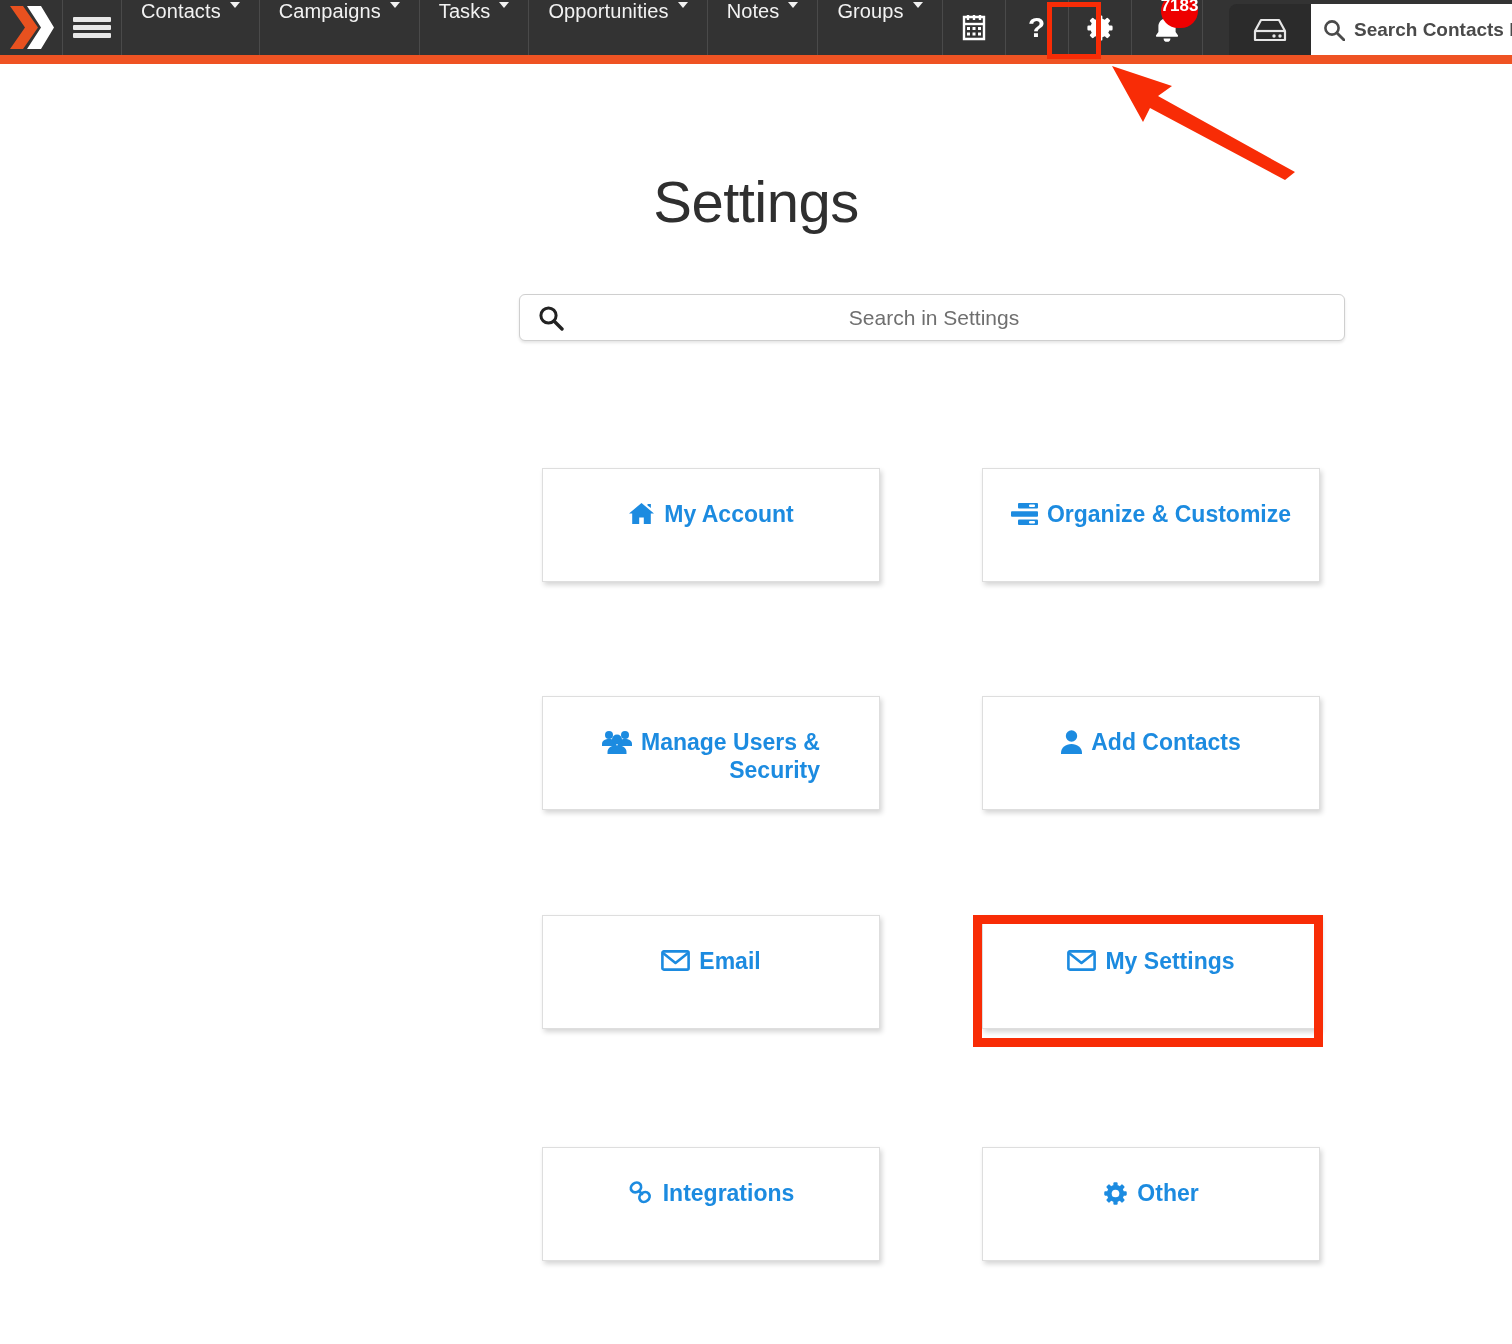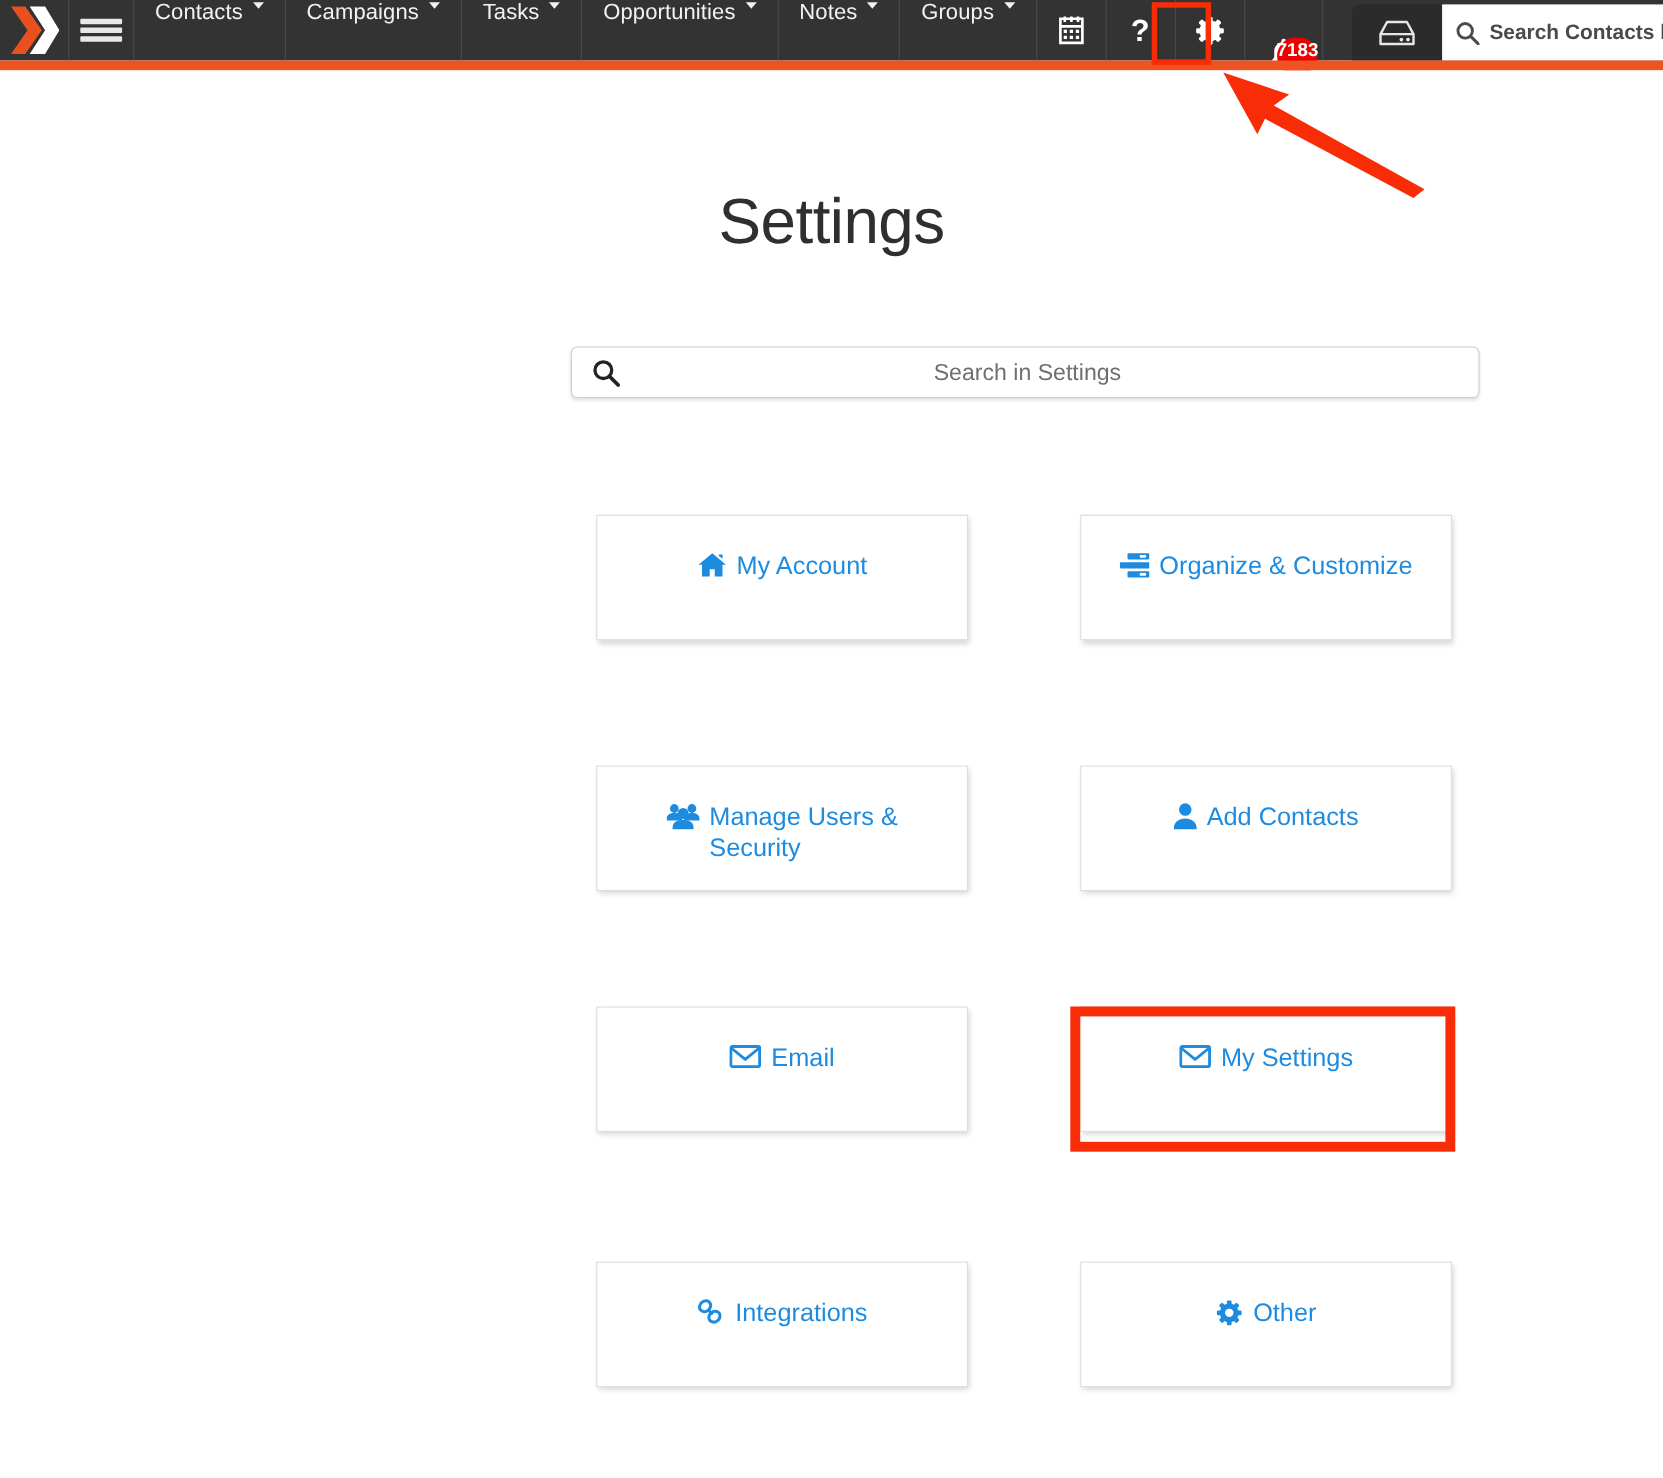--- a/index.html
+++ b/index.html
@@ -87,21 +87,21 @@
   .icon-cell {
     display: flex;
     align-items: center;
     justify-content: center;
     width: 62px;
     flex: 0 0 auto;
     cursor: pointer;
     position: relative;
     color: #ffffff;
   }
-  .icon-cell.wide { width: 70px; margin-top: 40px; }
+  .icon-cell.wide { width: 70px; }
   .help-q { font-size: 28px; font-weight: bold; color: #ffffff; line-height: 1; }
 
   .badge {
     position: absolute;
     left: 29px;
     top: -6px;
     min-width: 34px;
     height: 34px;
     border-radius: 17px;
     background: #ee0000;
@@ -162,21 +162,21 @@
     text-align: center;
     font-size: 58px;
     font-weight: 400;
     color: #2f2f2f;
     letter-spacing: -.5px;
   }
 
   #settings-search {
     position: absolute;
     left: 519px;
-    top: 251px;
+    top: 230px;
     width: 826px;
     height: 47px;
     border: 1px solid #cfcfcf;
     border-radius: 6px;
     background: #ffffff;
     box-shadow: 0 2px 3px rgba(0,0,0,.10);
     display: flex;
     align-items: center;
     cursor: text;
   }
@@ -205,24 +205,24 @@
   .card-inner {
     margin-top: 31px;
     display: flex;
     align-items: flex-start;
     justify-content: center;
     gap: 9px;
     padding: 0 14px;
   }
   .card-label {
     font-size: 23px;
-    font-weight: normal;
+    font-weight: bold;
     color: #1c8be0;
     line-height: 1.22;
-    text-align: left;
+    text-align: right;
     white-space: pre-line;
   }
   .card-icon { flex: 0 0 auto; margin-top: 2px; }
 
   .col-l { left: 542px; }
   .col-r { left: 982px; }
   .row-1 { top: 404px; }
   .row-2 { top: 632px; }
   .row-3 { top: 851px; }
   .row-4 { top: 1083px; }

